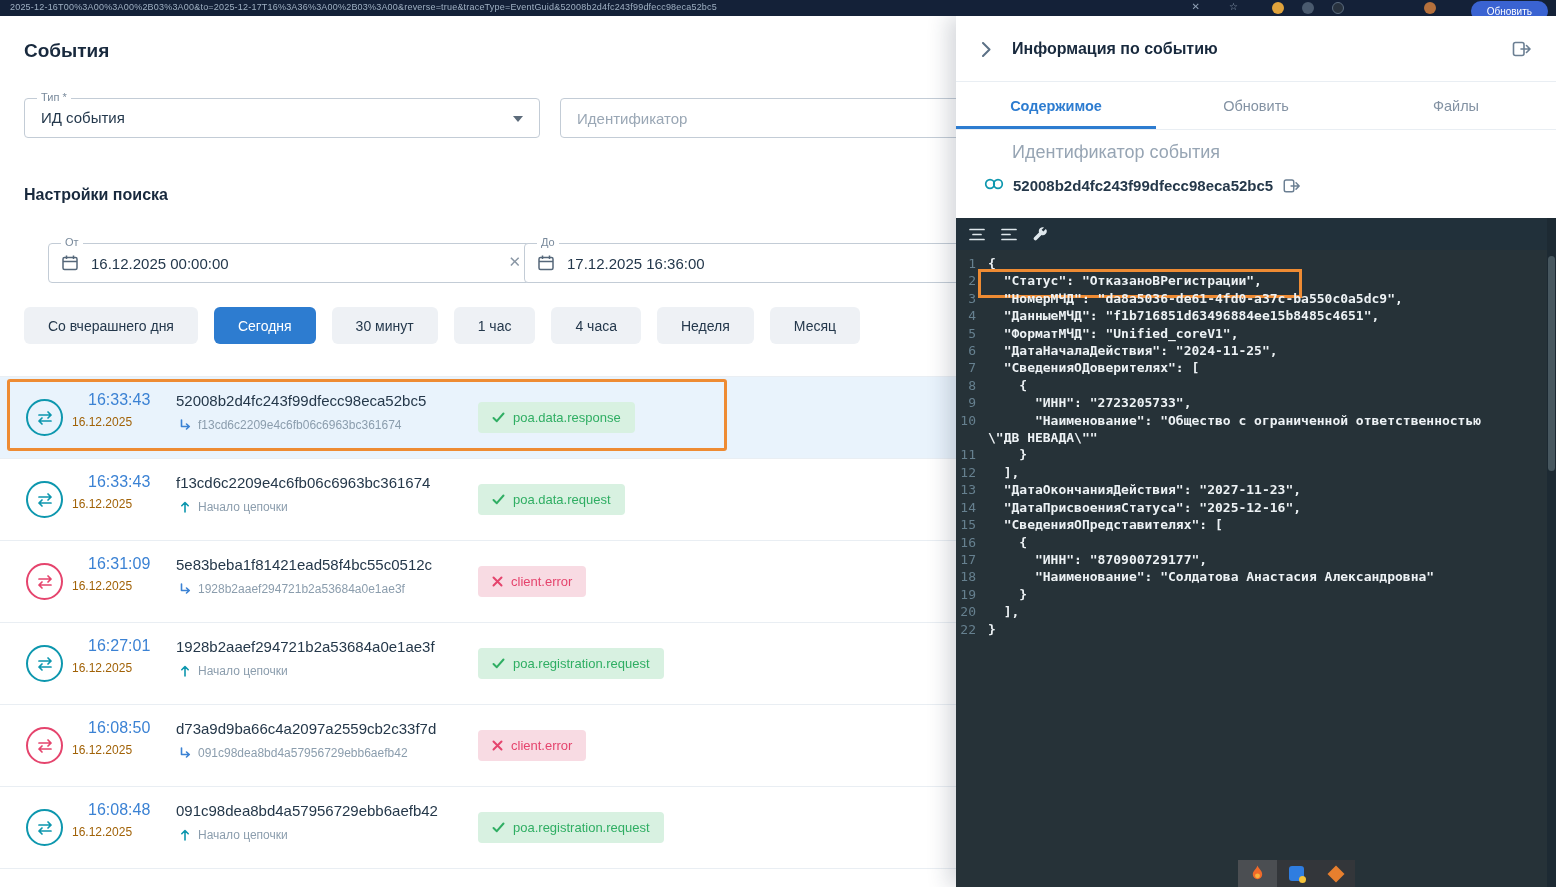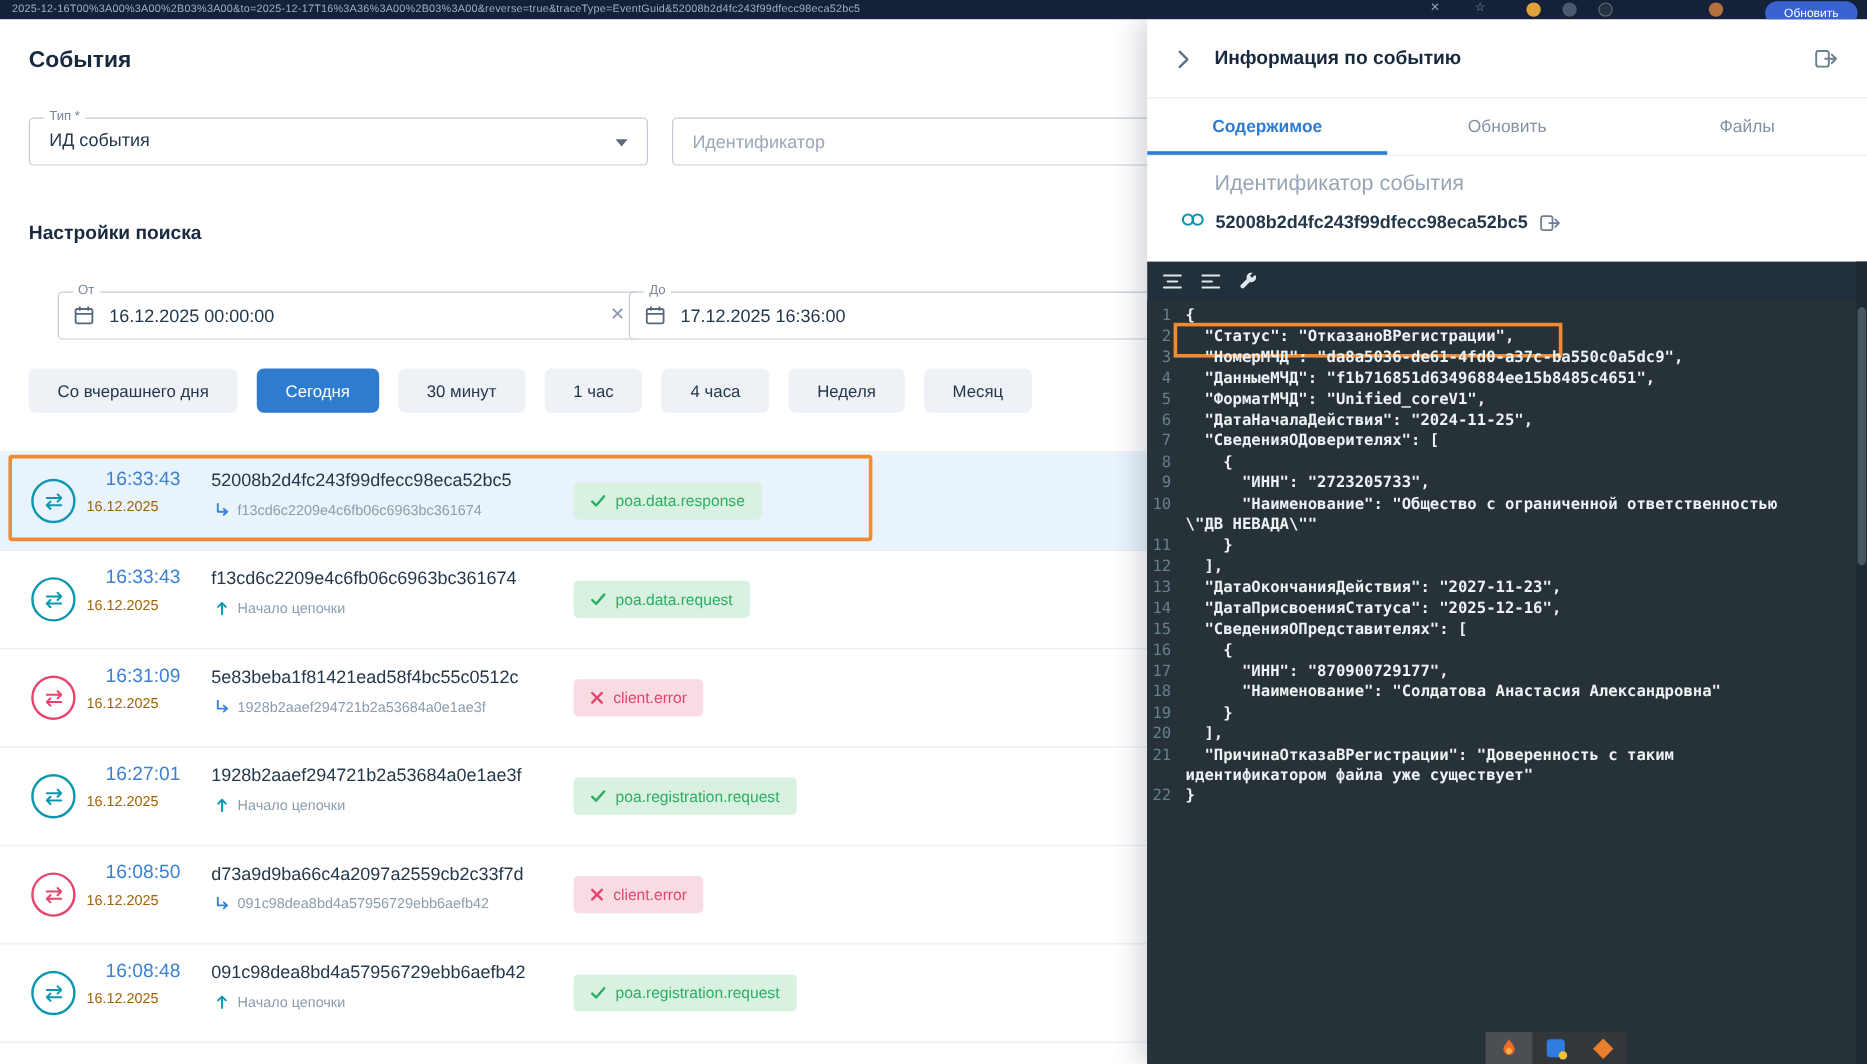--- a/index.html
+++ b/index.html
@@ -478,24 +478,20 @@
   </div>
       <div class="codeline">
     <span class="num">19</span>
     <span class="txt">    }</span>
   </div>
       <div class="codeline">
     <span class="num">20</span>
     <span class="txt">  ],</span>
   </div>
       <div class="codeline">
-    <span class="num">21</span>
-    <span class="txt">  "ПричинаОтказаВРегистрации": "Доверенность с таким идентификатором файла уже существует"</span>
-  </div>
-      <div class="codeline">
     <span class="num">22</span>
     <span class="txt">}</span>
   </div>
     </div>
   <div class="code-scroll">
       <div class="code-thumb"></div>
     </div>
 </div>
 
 <div class="taskbar">

